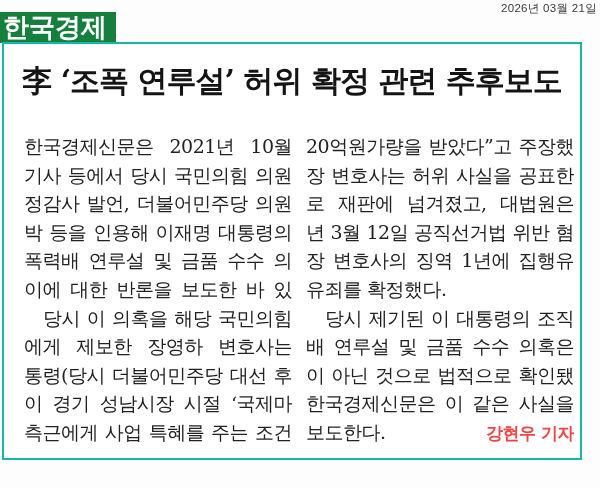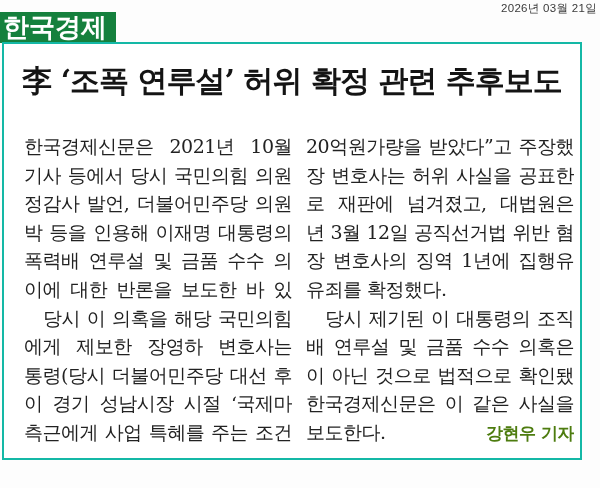--- a/index.html
+++ b/index.html
@@ -76,21 +76,21 @@
   .line.byline-row{
     display:flex;
     justify-content:space-between;
     align-items:baseline;
   }
   .byline{
     font-family:"DejaVu Sans", sans-serif;
     font-weight:bold;
     font-size:17px;
     letter-spacing:-0.5px;
-    color:#4d7c0f;
+    color:#ef4444;
   }
   .size-label{
     position:absolute;
     top:450px;right:5px;
     font-family:"Liberation Sans", sans-serif;
     font-size:13px;
     color:#444444;
     letter-spacing:0.3px;
     margin-top:36px;
   }

